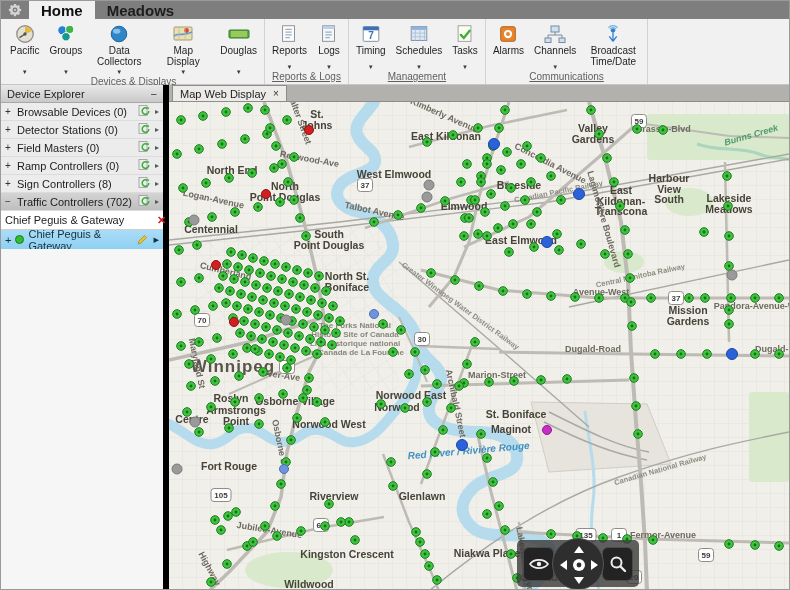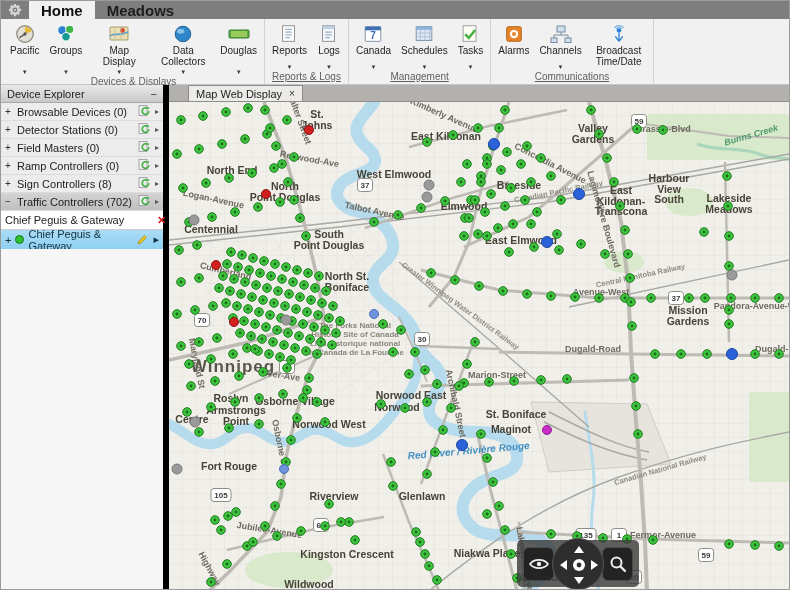--- a/index.html
+++ b/index.html
@@ -30,21 +30,21 @@
   .titem .arr{color:#555;font-size:8px;}
   .titem.dark{background:linear-gradient(#d4d4d4,#bfbfbf);}
   .searchrow{height:19px;background:#fff;border-bottom:1px solid #cfcfcf;display:flex;align-items:center;}
   .searchrow input{flex:1;border:none;outline:none;font-size:11px;padding:0 4px;color:#222;background:transparent;}
   .clearx{color:#d22020;font-weight:bold;font-size:11px;padding:0 6px;cursor:pointer;}
   .selrow{height:19px;background:linear-gradient(#abdcf6,#8fd0f2);display:flex;align-items:center;gap:4px;padding:0 4px;font-size:11px;color:#10303f;cursor:default;}
   .gdot{width:9px;height:9px;border-radius:50%;background:#2fbf2f;border:1px solid #1a7a1a;}
   .exp-fill{flex:1;background:#f6f6f6;}
   
   .mappane{flex:1;display:flex;flex-direction:column;min-width:0;}
-  .tabstrip{height:17px;background:#b3b1ad;display:flex;align-items:flex-end;padding-left:19px;border-bottom:1px solid #8f8d89;}
+  .tabstrip{height:17px;background:#b3b1ad;display:flex;align-items:flex-end;padding-left:3px;border-bottom:1px solid #8f8d89;}
   .maptab{height:16px;background:#edebe8;border:1px solid #8f8d89;border-bottom:none;display:flex;align-items:center;gap:7px;padding:0 7px;font-size:11px;color:#1d1d1d;}
   .maptab .closex{font-size:10px;color:#333;cursor:pointer;}
   .mapwrap{position:relative;flex:1;background:#f0efe9;overflow:hidden;font-weight:bold;}
   svg text{user-select:none;}
   .mlp{font-size:10.5px;fill:#474338;}
   .mlb{font-size:17px;fill:#59554a;letter-spacing:1px;}
   .mlr{font-size:9px;fill:#6e6a60;}
   .mlw{font-size:10px;fill:#4090c0;font-style:italic;}
   .mlwg{font-size:9px;fill:#4c9a6a;font-style:italic;}
   .mlt{font-size:7.5px;fill:#8f8d82;}
@@ -93,43 +93,43 @@
                 <circle cx="8" cy="8" r="5" fill="#2b7fd4" stroke="#fff"></circle>
                 <circle cx="16" cy="7" r="4.4" fill="#3cb44a" stroke="#fff"></circle>
                 <circle cx="12" cy="15" r="4.6" fill="#17988c" stroke="#fff"></circle>
               </svg>
             </div>
             <div class="rlabel">Groups</div>
             <div class="rarrow">▼</div>
           </div>
           <div class="rbtn">
             <div class="ricon">
+              <svg width="22" height="22" viewBox="0 0 24 24">
+                <circle cx="12" cy="12" r="8.5" fill="#2e86c8" stroke="#1c5e92"></circle>
+                <ellipse cx="9.5" cy="9" rx="4" ry="2.6" fill="#9fd0ef" opacity=".8"></ellipse>
+                <path d="M5 14 a8 4 0 0 0 14 0" fill="none" stroke="#royal" stroke-width="0"></path>
+              </svg>
+            </div>
+            <div class="rlabel">Data Collectors</div>
+            <div class="rarrow">▼</div>
+          </div>
+          <div class="rbtn">
+            <div class="ricon">
               <svg width="24" height="22" viewBox="0 0 24 22">
                 <rect x="3" y="4" width="18" height="13" rx="1" fill="#e9dfb6" stroke="#a89c6a"></rect>
                 <path d="M3 13 C8 9 12 14 21 9" fill="none" stroke="#5aa0d0" stroke-width="1.6"></path>
                 <circle cx="15.5" cy="7.5" r="2.4" fill="#d84a2e"></circle>
                 <path d="M8 4 V17 M14 4 V17" stroke="#c9bd90" stroke-width=".8"></path>
               </svg>
             </div>
             <div class="rlabel">Map Display</div>
             <div class="rarrow">▼</div>
           </div>
           <div class="rbtn">
             <div class="ricon">
-              <svg width="22" height="22" viewBox="0 0 24 24">
-                <circle cx="12" cy="12" r="8.5" fill="#2e86c8" stroke="#1c5e92"></circle>
-                <ellipse cx="9.5" cy="9" rx="4" ry="2.6" fill="#9fd0ef" opacity=".8"></ellipse>
-                <path d="M5 14 a8 4 0 0 0 14 0" fill="none" stroke="#royal" stroke-width="0"></path>
-              </svg>
-            </div>
-            <div class="rlabel">Data Collectors</div>
-            <div class="rarrow">▼</div>
-          </div>
-          <div class="rbtn">
-            <div class="ricon">
               <svg width="26" height="20" viewBox="0 0 26 20">
                 <rect x="3" y="6" width="20" height="8" rx="1" fill="#58ad49" stroke="#3a7a30"></rect>
                 <path d="M5 8 H21 M5 10 H21 M5 12 H21" stroke="#d9e86a" stroke-width="1"></path>
               </svg>
             </div>
             <div class="rlabel">Douglas</div>
             <div class="rarrow">▼</div>
           </div>
         </div>
         <div class="glabel">Devices &amp; Displays</div>
@@ -163,21 +163,21 @@
       <div class="rgroup">
         <div class="rbtns">
           <div class="rbtn">
             <div class="ricon">
               <svg width="22" height="22" viewBox="0 0 24 24">
                 <rect x="3.5" y="4" width="17" height="16" rx="1" fill="#fff" stroke="#7a8aa0"></rect>
                 <rect x="3.5" y="4" width="17" height="4" fill="#3f6fb5"></rect>
                 <text x="12" y="17.5" font-size="11" font-weight="bold" fill="#3f6fb5" text-anchor="middle" font-family="Liberation Sans,sans-serif">7</text>
               </svg>
             </div>
-            <div class="rlabel">Canada</div>
+            <div class="rlabel">Timing</div>
             <div class="rarrow">▼</div>
           </div>
           <div class="rbtn">
             <div class="ricon">
               <svg width="22" height="22" viewBox="0 0 24 24">
                 <rect x="3.5" y="4" width="17" height="15" fill="#dce9f5" stroke="#7a8aa0"></rect>
                 <rect x="3.5" y="4" width="17" height="3.5" fill="#8fb3d9"></rect>
                 <path d="M8 7.5V19 M13 7.5V19 M18 7.5V19 M3.5 11H20.5 M3.5 15H20.5" stroke="#aebfd2" stroke-width=".9"></path>
               </svg>
             </div>

